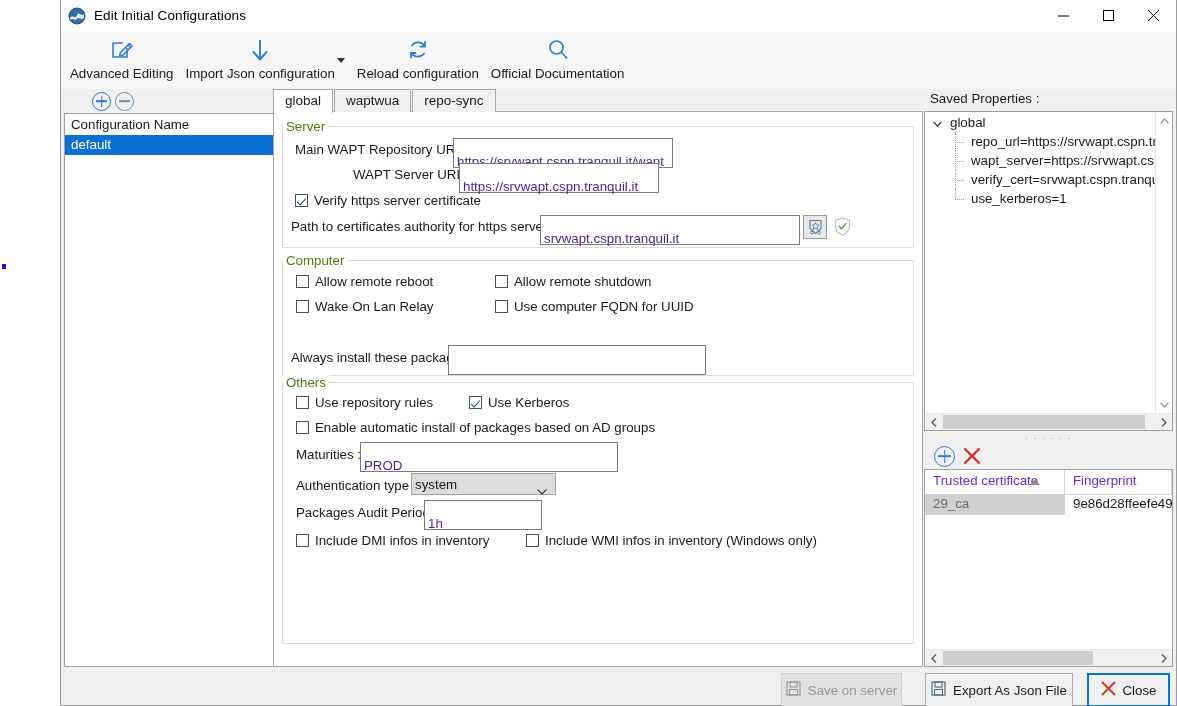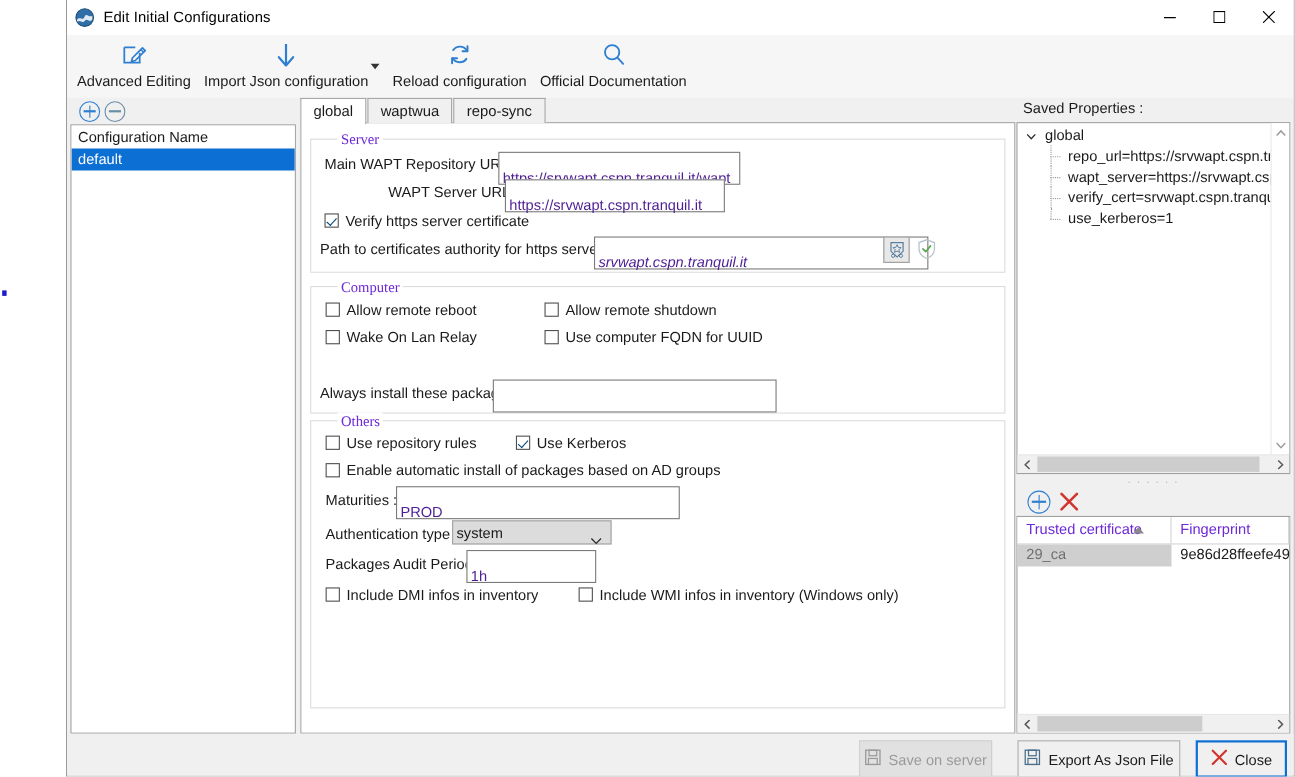--- a/index.html
+++ b/index.html
@@ -60,21 +60,21 @@
     border-top: 5px solid #333;
   }
 
   
   .body-area {
     position: absolute; left: 0; top: 89px; right: 0; bottom: 0;
     background: #f0f0f0;
   }
 
   
-  .left-panel { position: absolute; left: 3px; top: 0px; width: 205px; bottom: 38px; }
+  .left-panel { position: absolute; left: 3px; top: 0px; width: 205px; bottom: 38px; padding-left: 20px; }
   .lp-toolbar { height: 24px; display: flex; align-items: center; gap: 4px; padding-left: 8px; }
   .circ-btn {
     width: 19px; height: 19px; border-radius: 50%;
     border: 1.6px solid #2f7fd1; position: relative; box-sizing: border-box;
   }
   .circ-btn.minus { border-color: #6d8ea8; }
   .circ-btn .h { position:absolute; left:3px; right:3px; top:50%; height:1.7px; background:#2f7fd1; transform: translateY(-50%); }
   .circ-btn.minus .h { background:#6d8ea8; }
   .circ-btn .v { position:absolute; top:3px; bottom:3px; left:50%; width:1.7px; background:#2f7fd1; transform: translateX(-50%); }
 
@@ -104,22 +104,22 @@
   .tab.active { background: #ffffff; height: 24px; margin-bottom: -1px; }
   .tab-panel {
     position: absolute; left: 0; right: 0; top: 22px; bottom: 0;
     background: #ffffff; border: 1px solid #a7a7a7; box-sizing: border-box;
   }
 
   .group {
     position: absolute; border: 1px solid #dcdcdc; box-sizing: border-box;
   }
   .group > .glabel {
-    position: absolute; top: -8px; left: 24px; background: #ffffff;
-    font-size: 13.3px; color: #6d28d9; padding: 0 3px; font-family: Liberation Serif, serif;
+    position: absolute; top: -8px; left: 0; background: #ffffff;
+    font-size: 13.3px; color: #4d7c0f; padding: 0 3px;
   }
 
   .lbl { font-size: 13.3px; color: #1a1a1a; position: absolute; white-space: nowrap; }
   .txtbox {
     position: absolute; background: #ffffff; border: 1px solid #7a7a7a;
     box-sizing: border-box; font-size: 13.3px; color: #4c1d95;
     padding: 14px 3px; line-height: 18px; outline: none;
     font-family: "Liberation Sans", sans-serif;
   }
   .combo {
@@ -361,21 +361,21 @@
 
             <div class="lbl" style="left:70px; top:40px;">WAPT Server URL :</div>
             <div class="txtbox" style="left:176px; top:36px; width:200px; height:23px;">https://srvwapt.cspn.tranquil.it</div>
 
             <div class="chk" style="left:12px; top:66px;">
               <span class="box checked"></span>
               <span class="ctext">Verify https server certificate</span>
             </div>
 
             <div class="lbl" style="left:8px; top:92px;">Path to certificates authority for https servers :</div>
-            <div class="txtbox" style="left:257px; top:88px; width:304px; height:23px;font-style:italic;">srvwapt.cspn.tranquil.it</div>
+            <div class="txtbox" style="left:257px; top:88px; width:260px; height:23px;">srvwapt.cspn.tranquil.it</div>
 
             <div class="cert-btn" style="left:520px; top:88px;">
               <svg width="17" height="17" viewBox="0 0 17 17">
                 <path d="M3 1.5 h11 v8 l-5.5 5 L3 9.5 Z" fill="none" stroke="#5a7fa0" stroke-width="1.1"></path>
                 <path d="M8.5 3.5 l1.1 2.3 2.5 0.35 -1.8 1.8 0.45 2.5 -2.25 -1.2 -2.25 1.2 0.45 -2.5 -1.8 -1.8 2.5 -0.35 Z" fill="none" stroke="#5a7fa0" stroke-width="0.9"></path>
                 <circle cx="5" cy="13.5" r="1.5" fill="none" stroke="#5a7fa0" stroke-width="0.9"></circle>
                 <circle cx="12" cy="13.5" r="1.5" fill="none" stroke="#5a7fa0" stroke-width="0.9"></circle>
               </svg>
             </div>
             <div class="shield-ok" style="left:549px; top:88px;">

